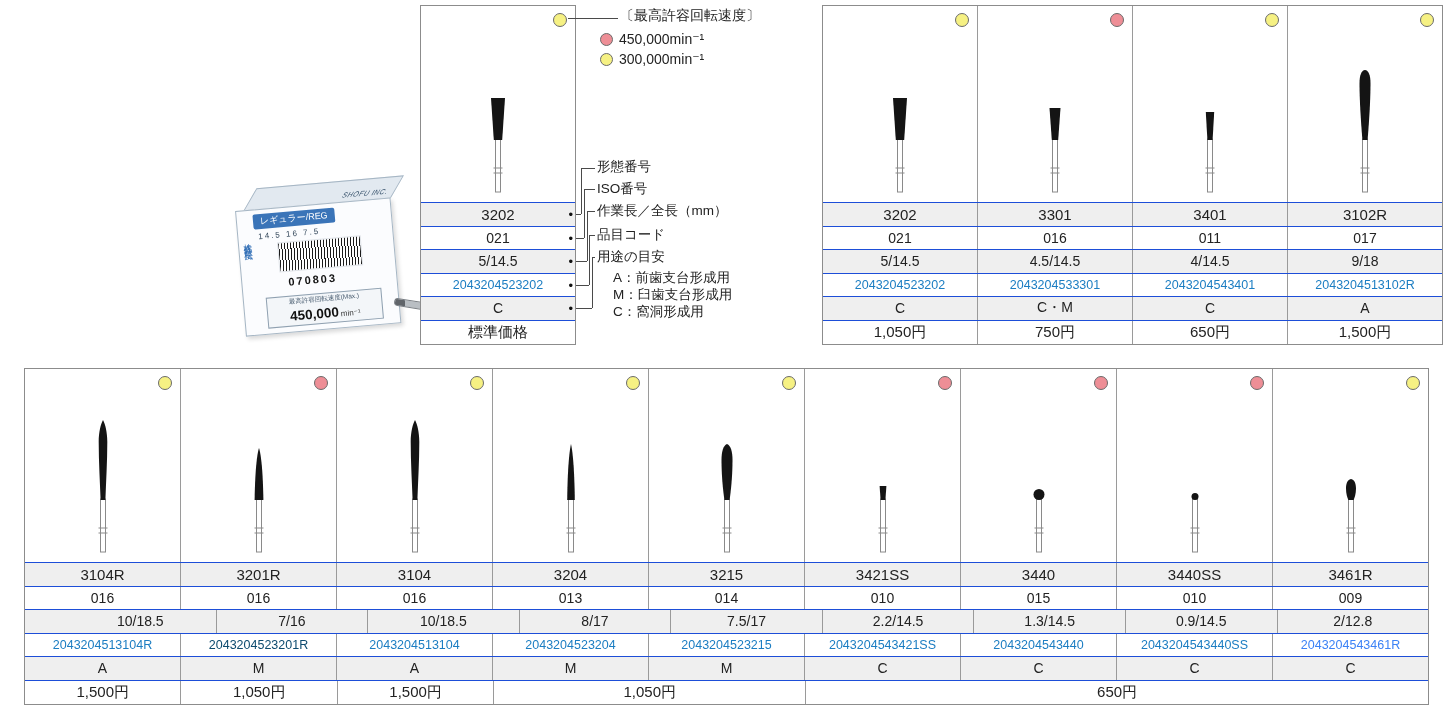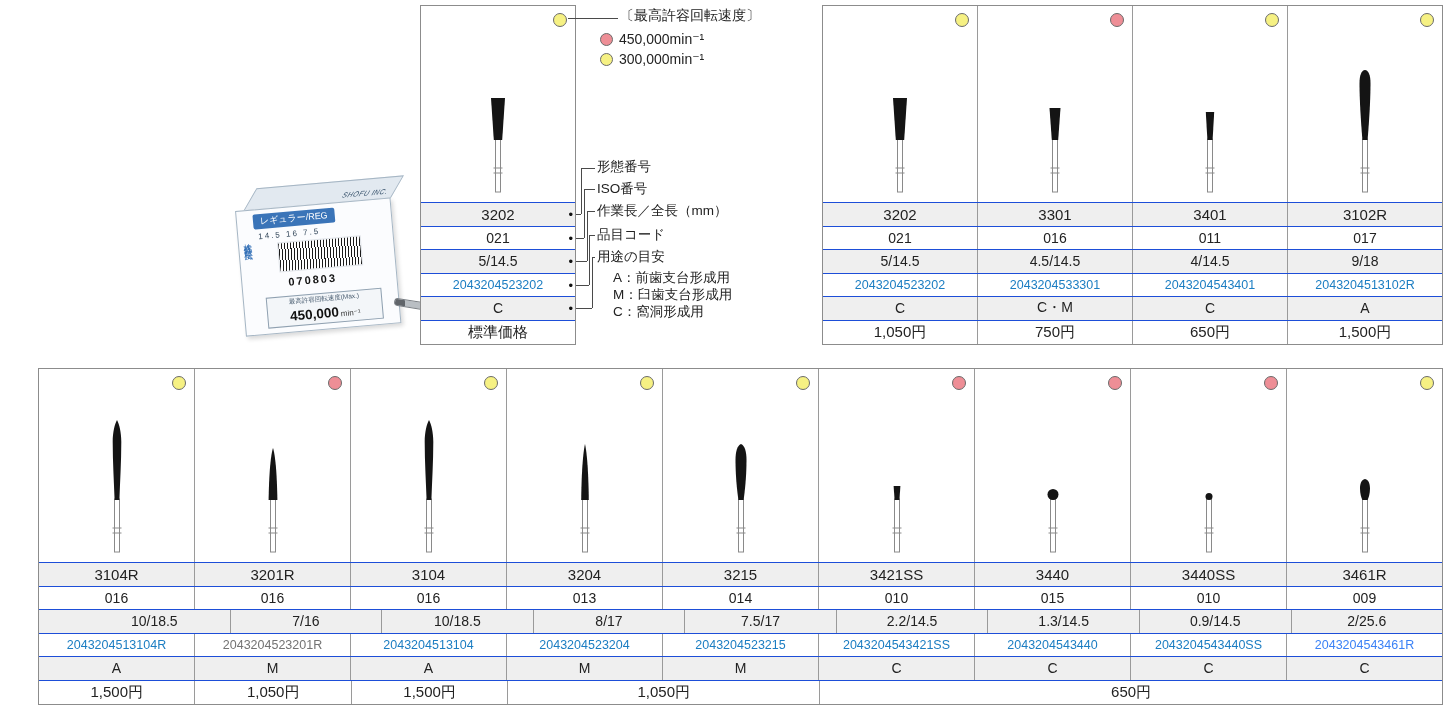--- a/index.html
+++ b/index.html
@@ -4,21 +4,21 @@
 <style>
   *{box-sizing:border-box;margin:0;padding:0}
   html,body{background:#fff}
   #canvas{position:relative;width:1448px;height:709px;background:#ffffff;
     font-family:"Liberation Sans","DejaVu Sans",sans-serif;color:#222;overflow:hidden}
 
   
   .spec-table{position:absolute;border:1px solid #8c8c8c;background:#fff;display:flex;flex-direction:column}
   #legend-table{left:420px;top:5px;width:156px;height:340px}
   #table-top{left:822px;top:5px;width:621px;height:340px}
-  #table-bottom{left:38px;top:368px;width:1405px;height:337px}
+  #table-bottom{left:24px;top:368px;width:1405px;height:337px}
   .trow{display:flex;border-bottom:1px solid #1d4ed8;flex:none}
   .trow.last{border-bottom:none}
   .tcell{flex:1;position:relative;display:flex;align-items:center;justify-content:center;
     border-right:1px solid #9a9a9a;font-size:14px;white-space:nowrap;overflow:hidden}
   .tcell.no-r{border-right:none}
   .model-cell{font-size:15px}
   .price-cell{font-size:15px}
   .code-cell{font-size:12.5px}
   .img-cell{align-items:flex-end;justify-content:center;background:#fff}
   .dot{width:14px;height:14px;border-radius:50%;border:1.3px solid #6b6b6b;display:inline-block;flex:none}
@@ -319,25 +319,25 @@
       </div>
       <div class="trow" style="height: 23.5px; background: rgb(239, 239, 239); padding-left: 40px;">
         <div class="tcell length-cell">10/18.5</div>
         <div class="tcell length-cell">7/16</div>
         <div class="tcell length-cell">10/18.5</div>
         <div class="tcell length-cell">8/17</div>
         <div class="tcell length-cell">7.5/17</div>
         <div class="tcell length-cell">2.2/14.5</div>
         <div class="tcell length-cell">1.3/14.5</div>
         <div class="tcell length-cell">0.9/14.5</div>
-        <div class="tcell no-r length-cell">2/25.6</div>
+        <div class="tcell no-r length-cell">2/12.8</div>
       </div>
       <div class="trow" style="height: 23.5px;">
         <div class="tcell code-cell" style="color: rgb(27, 125, 194);">2043204513104R</div>
-        <div class="tcell code-cell" style="color: #737373;">2043204523201R</div>
+        <div class="tcell code-cell" style="color: #0c4a6e;">2043204523201R</div>
         <div class="tcell code-cell" style="color: rgb(27, 125, 194);">2043204513104</div>
         <div class="tcell code-cell" style="color: rgb(27, 125, 194);">2043204523204</div>
         <div class="tcell code-cell" style="color: rgb(27, 125, 194);">2043204523215</div>
         <div class="tcell code-cell" style="color: rgb(27, 125, 194);">2043204543421SS</div>
         <div class="tcell code-cell" style="color: rgb(27, 125, 194);">2043204543440</div>
         <div class="tcell code-cell" style="color: rgb(27, 125, 194); text-align: right;">2043204543440SS</div>
         <div class="tcell no-r code-cell" style="color: #3b82f6;">2043204543461R</div>
       </div>
       <div class="trow" style="height: 23.5px; background: rgb(239, 239, 239);">
         <div class="tcell usage-cell">A</div>

